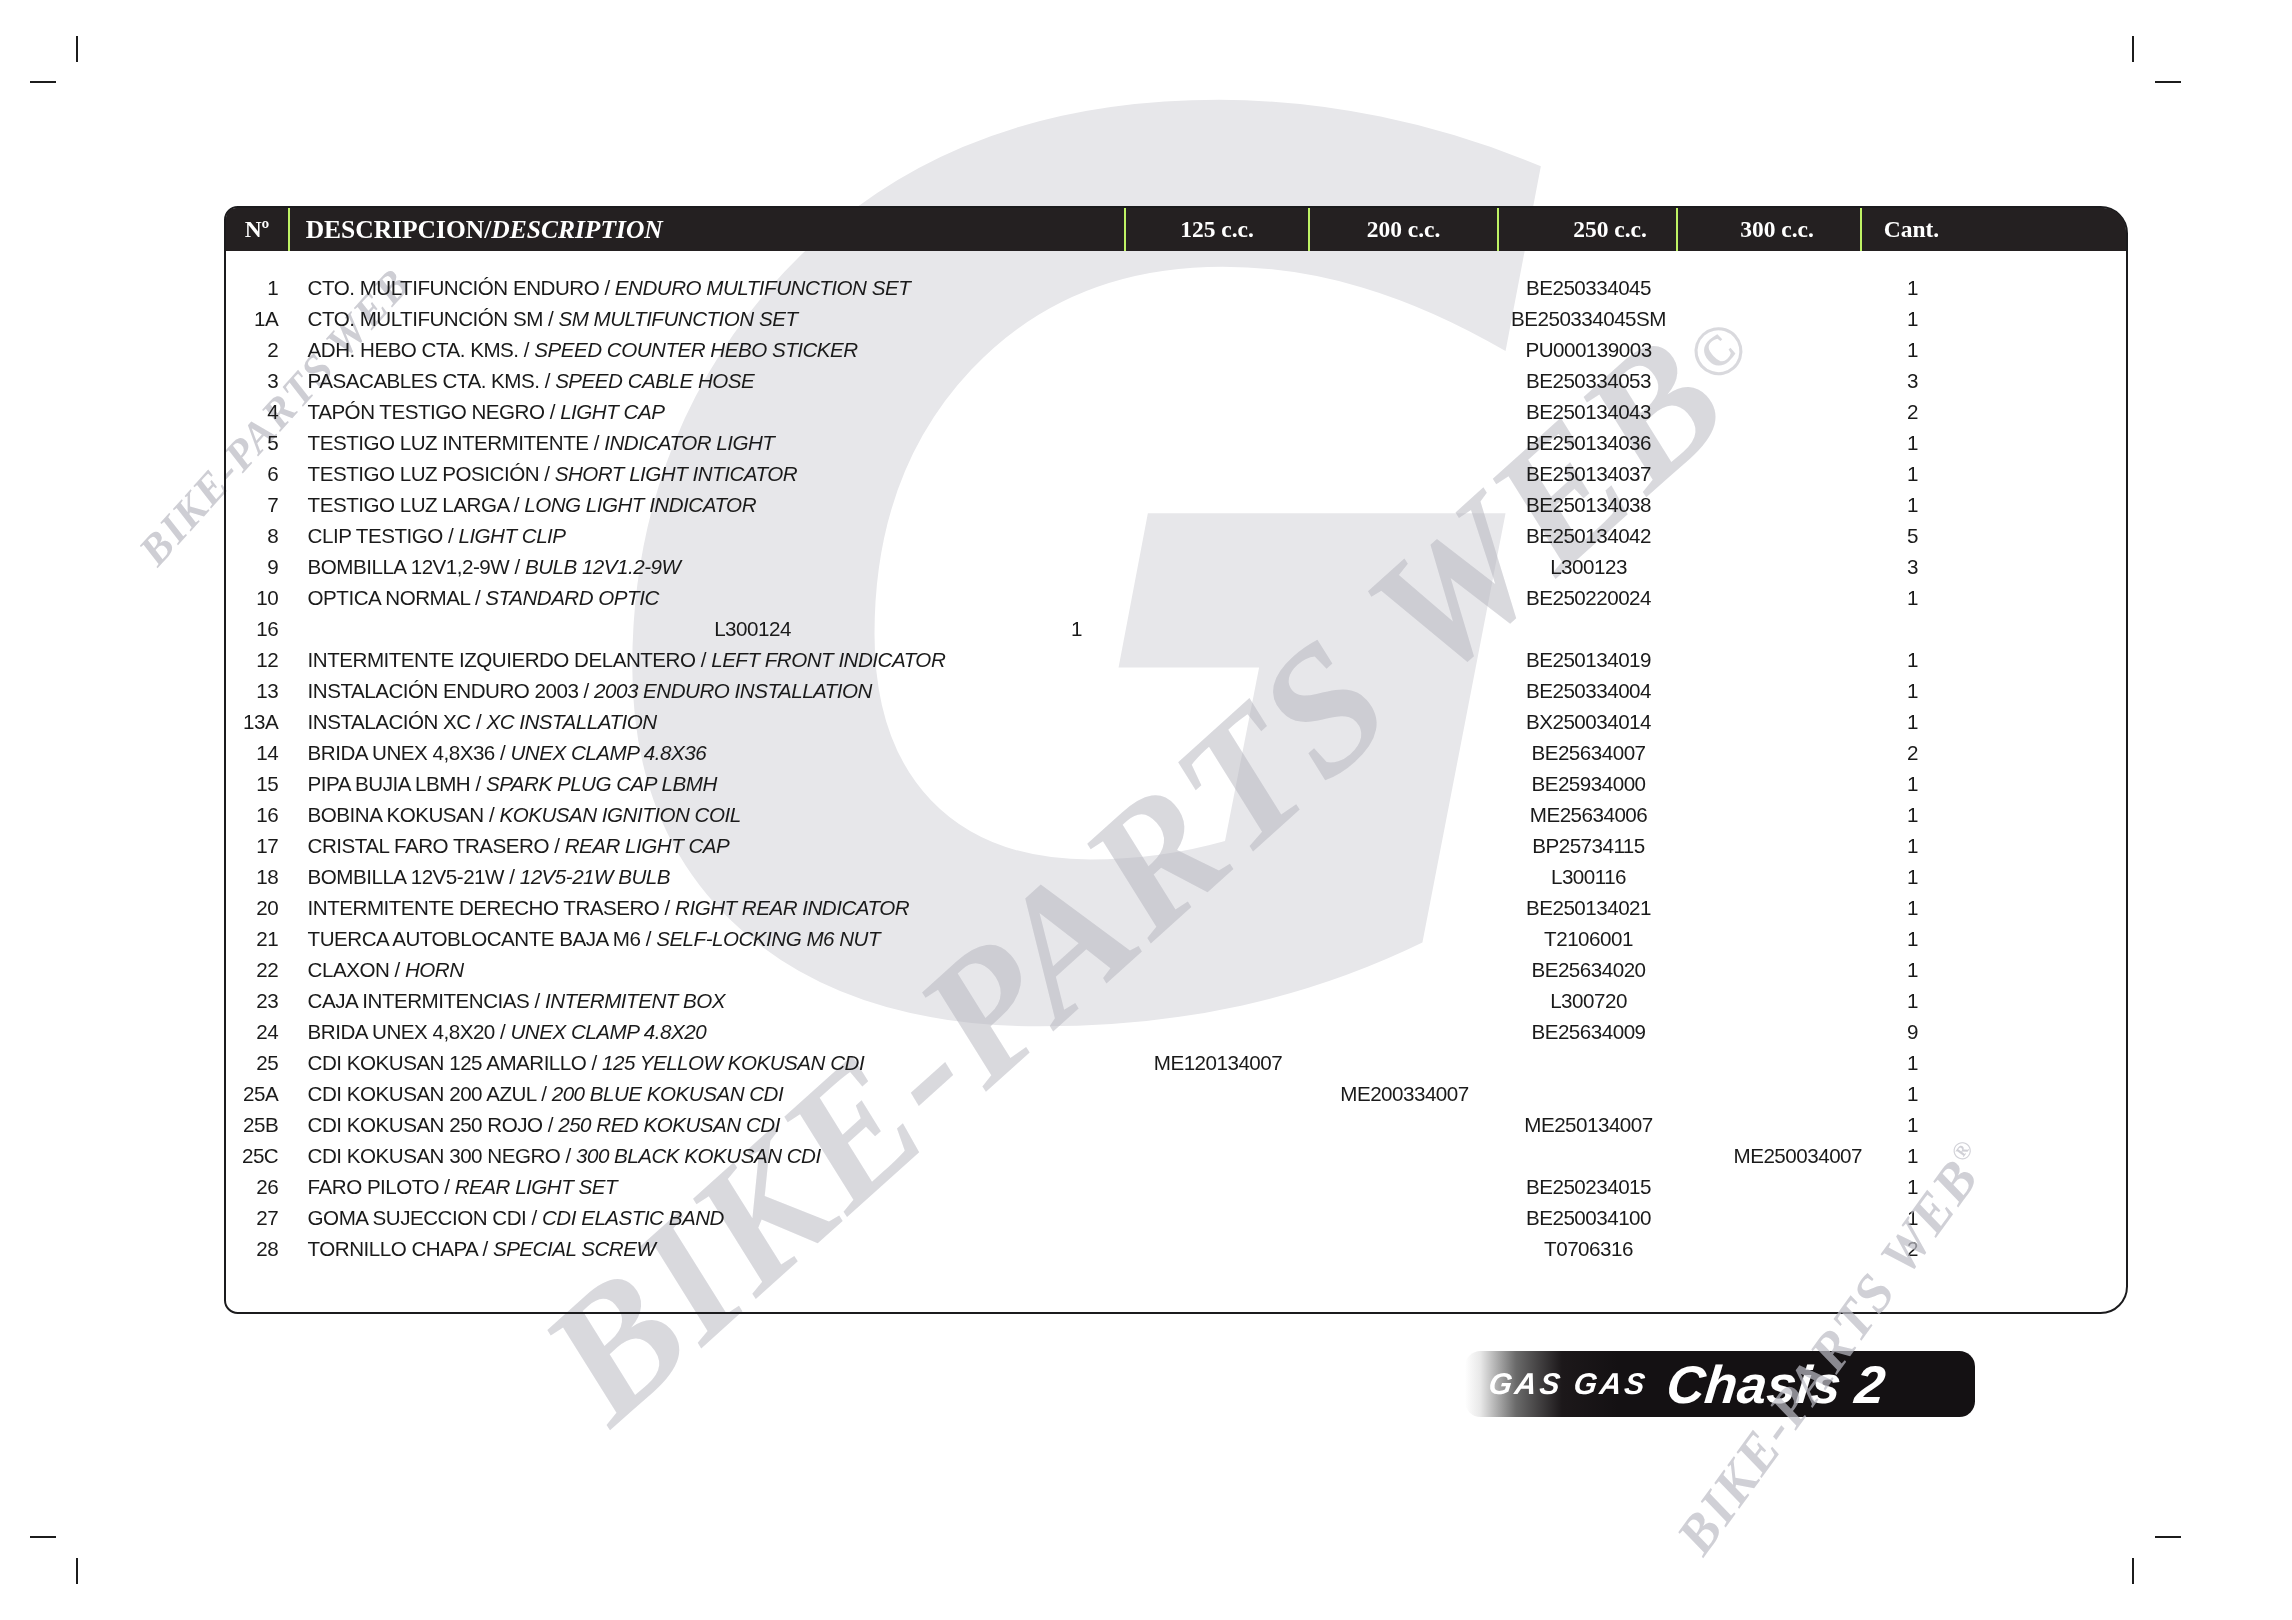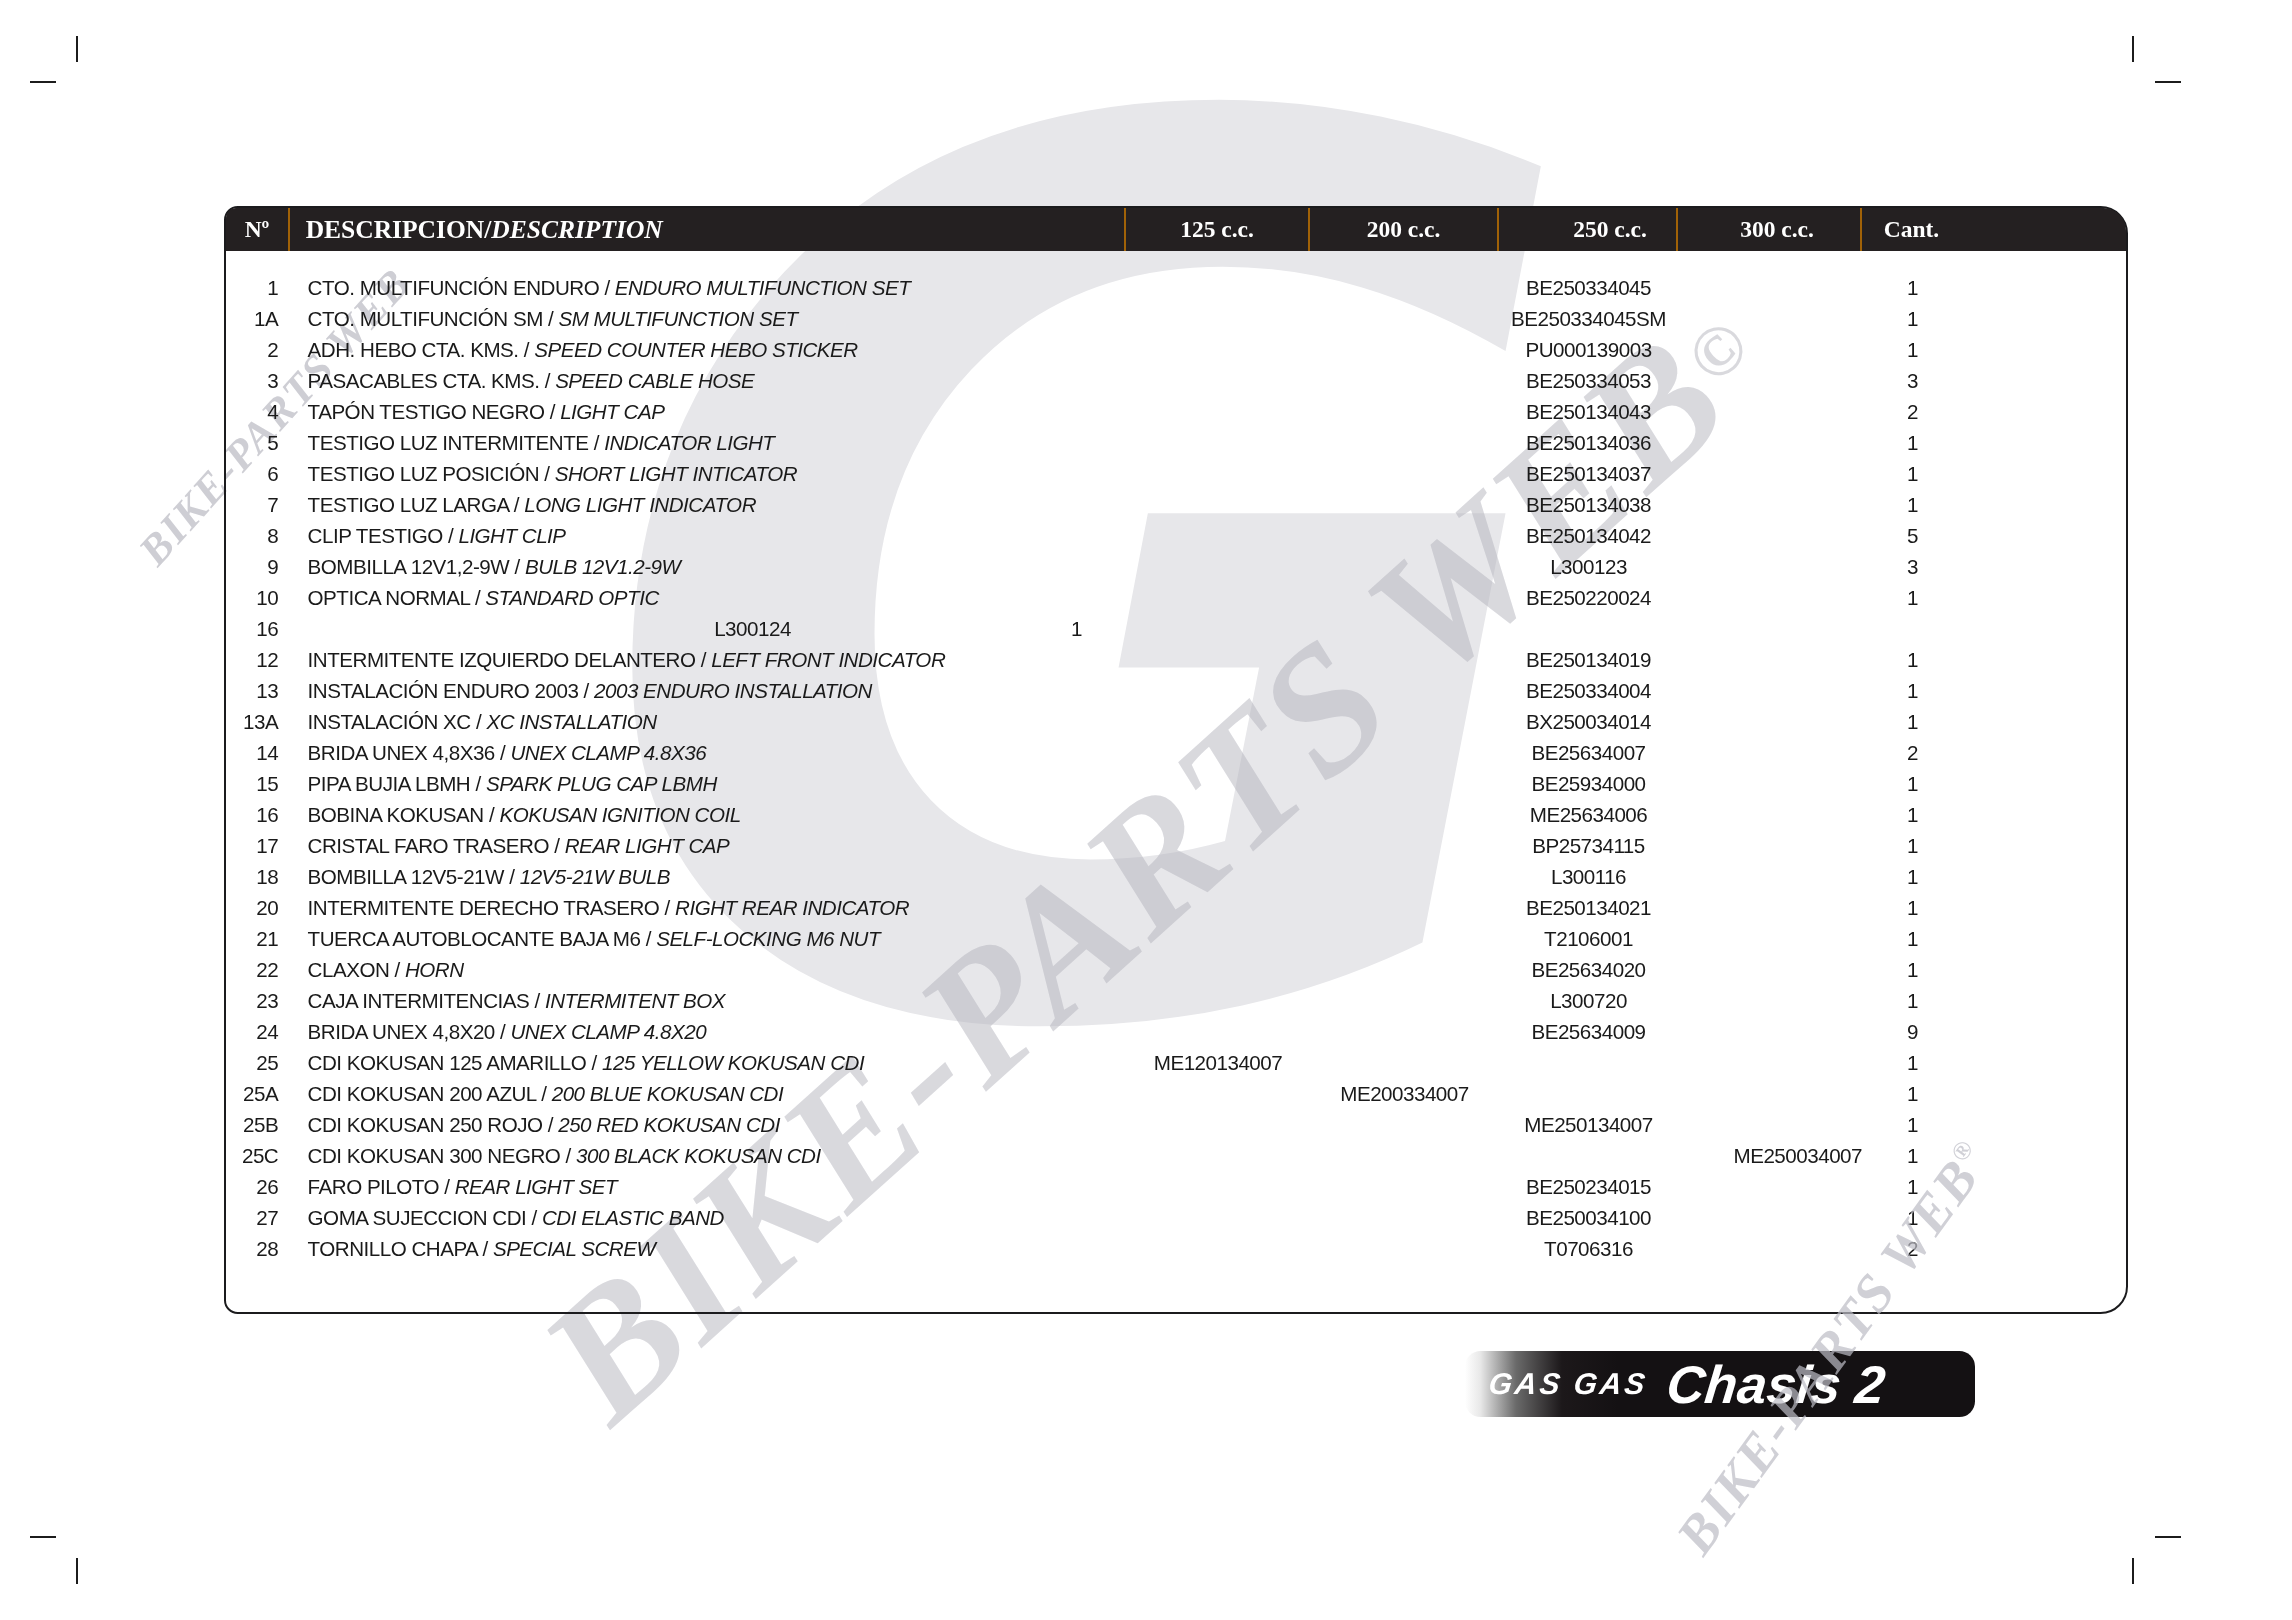--- a/index.html
+++ b/index.html
@@ -40,21 +40,21 @@
     position:absolute;left:224px;top:206px;width:1904px;height:1108px;
     border:2.9px solid #1b1b1d;border-radius:13.7px 27.4px 27.4px 13.7px;
     box-sizing:border-box;z-index:2;background:transparent;
   }
   .thead{
     display:flex;height:43px;background:#242021;color:#ffffff;
     border-radius:9.8px 22.5px 0 0;align-items:stretch;
     font-family:"Liberation Serif",serif;font-weight:bold;
   }
   .th{display:flex;align-items:center;justify-content:center;box-sizing:border-box;font-size:23.5px;}
-  .th+.th{border-left:2px solid #a16207;}
+  .th+.th{border-left:2px solid #bef264;}
   .th-num{width:62px;}
   .th-desc{width:836px;justify-content:flex-start;padding-left:15.7px;font-size:25.5px;}
   .th-desc .it{font-style:italic;}
   .th-125{width:184px;}.th-200{width:189px;}.th-250{width:179px;padding-left:45px;}.th-300{width:184px;padding-left:16px;}
   .th-qty{width:101px;}
   .tbody{padding-top:21.6px;font-size:20.6px;letter-spacing:-0.5px;}
   .row{display:flex;height:31px;align-items:center;}
   .c{box-sizing:border-box;white-space:nowrap;}
   .c-num{width:64px;text-align:right;padding-right:11.8px;}
   .c-desc{width:836px;padding-left:17.6px;overflow:visible;}

